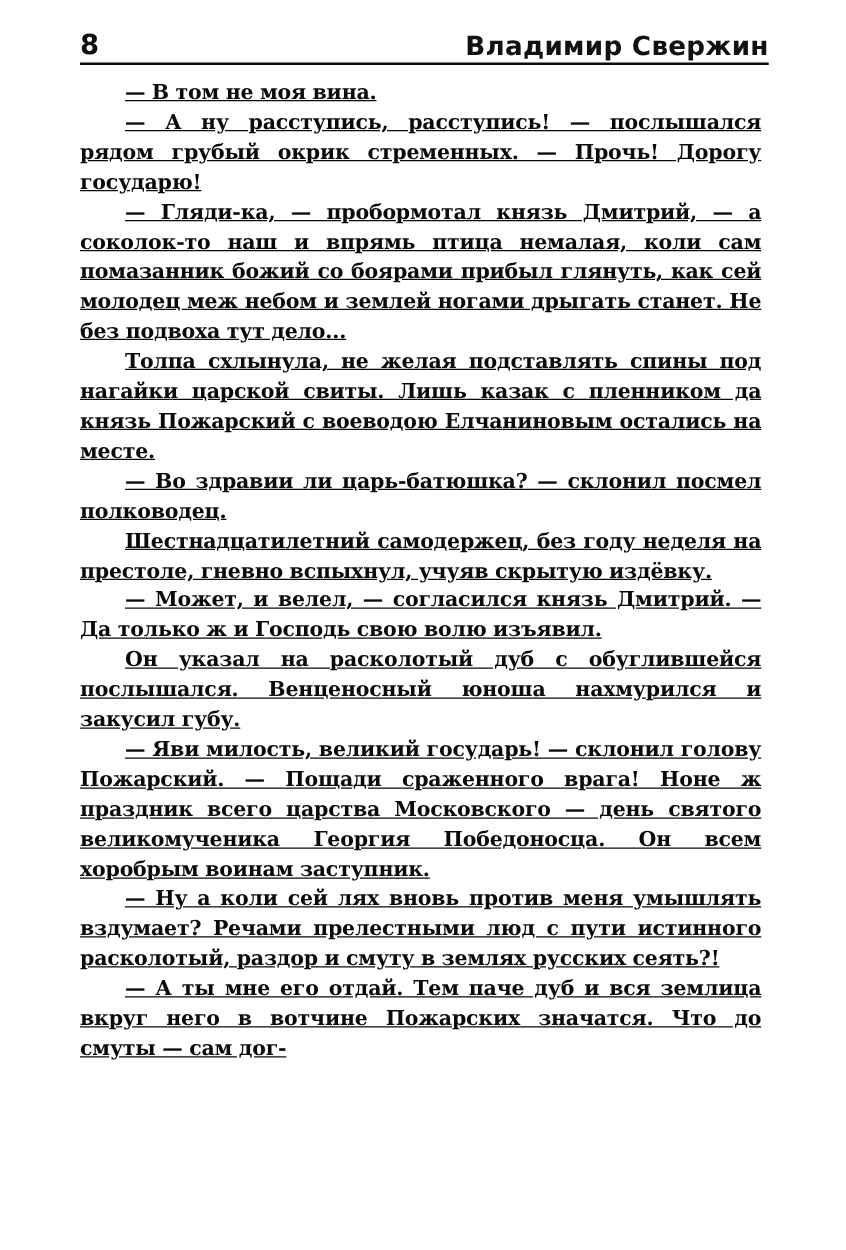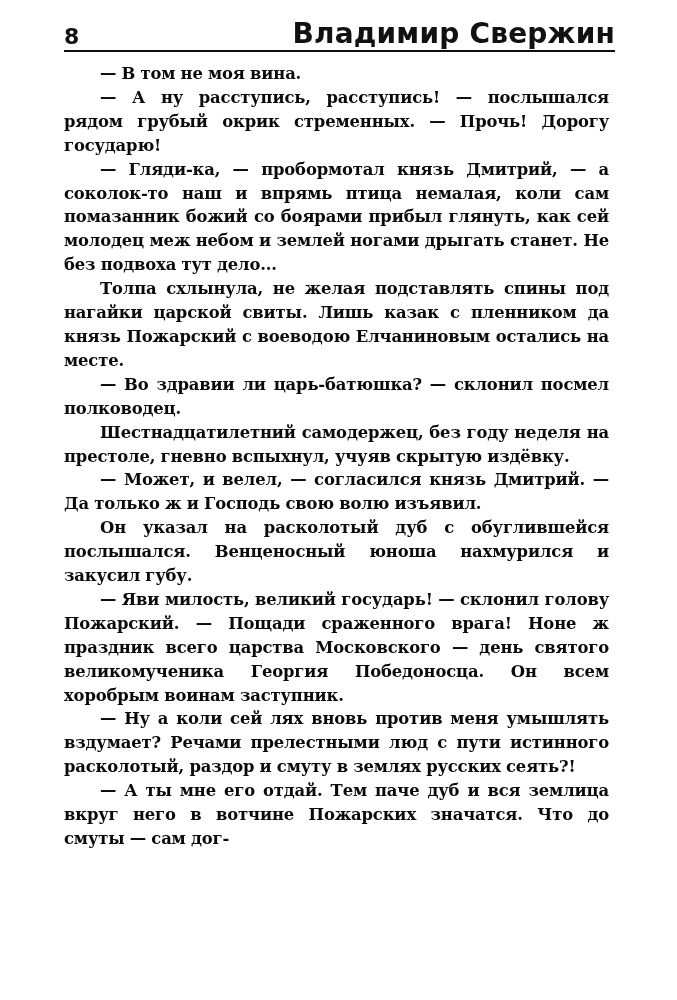--- a/index.html
+++ b/index.html
@@ -35,21 +35,21 @@
     font-weight: 700;
     font-size: 22px;
     line-height: 1;
     color: #111111;
     letter-spacing: 0px;
   }
 
   .author {
     font-family: "DejaVu Sans", "Liberation Sans", sans-serif;
     font-weight: 700;
-    font-size: 28px;
+    font-size: 21px;
     line-height: 1;
     color: #111111;
     letter-spacing: 0.2px;
     white-space: nowrap;
   }
 
   .head-rule {
     position: absolute;
     left: 64px;
     top: 50px;
@@ -74,20 +74,21 @@
     -webkit-hyphens: manual;
     hyphens: manual;
     word-spacing: -0.3px;
     letter-spacing: -0.15px;
   }
 
   .body-text p {
     margin: 0;
     text-indent: 36px;
     text-align: justify;
+    text-decoration: underline;
   }
 
   .body-text p:last-child {
     text-align-last: left;
   }
 </style>
 </head>
 <body>
 
 <div class="page">

